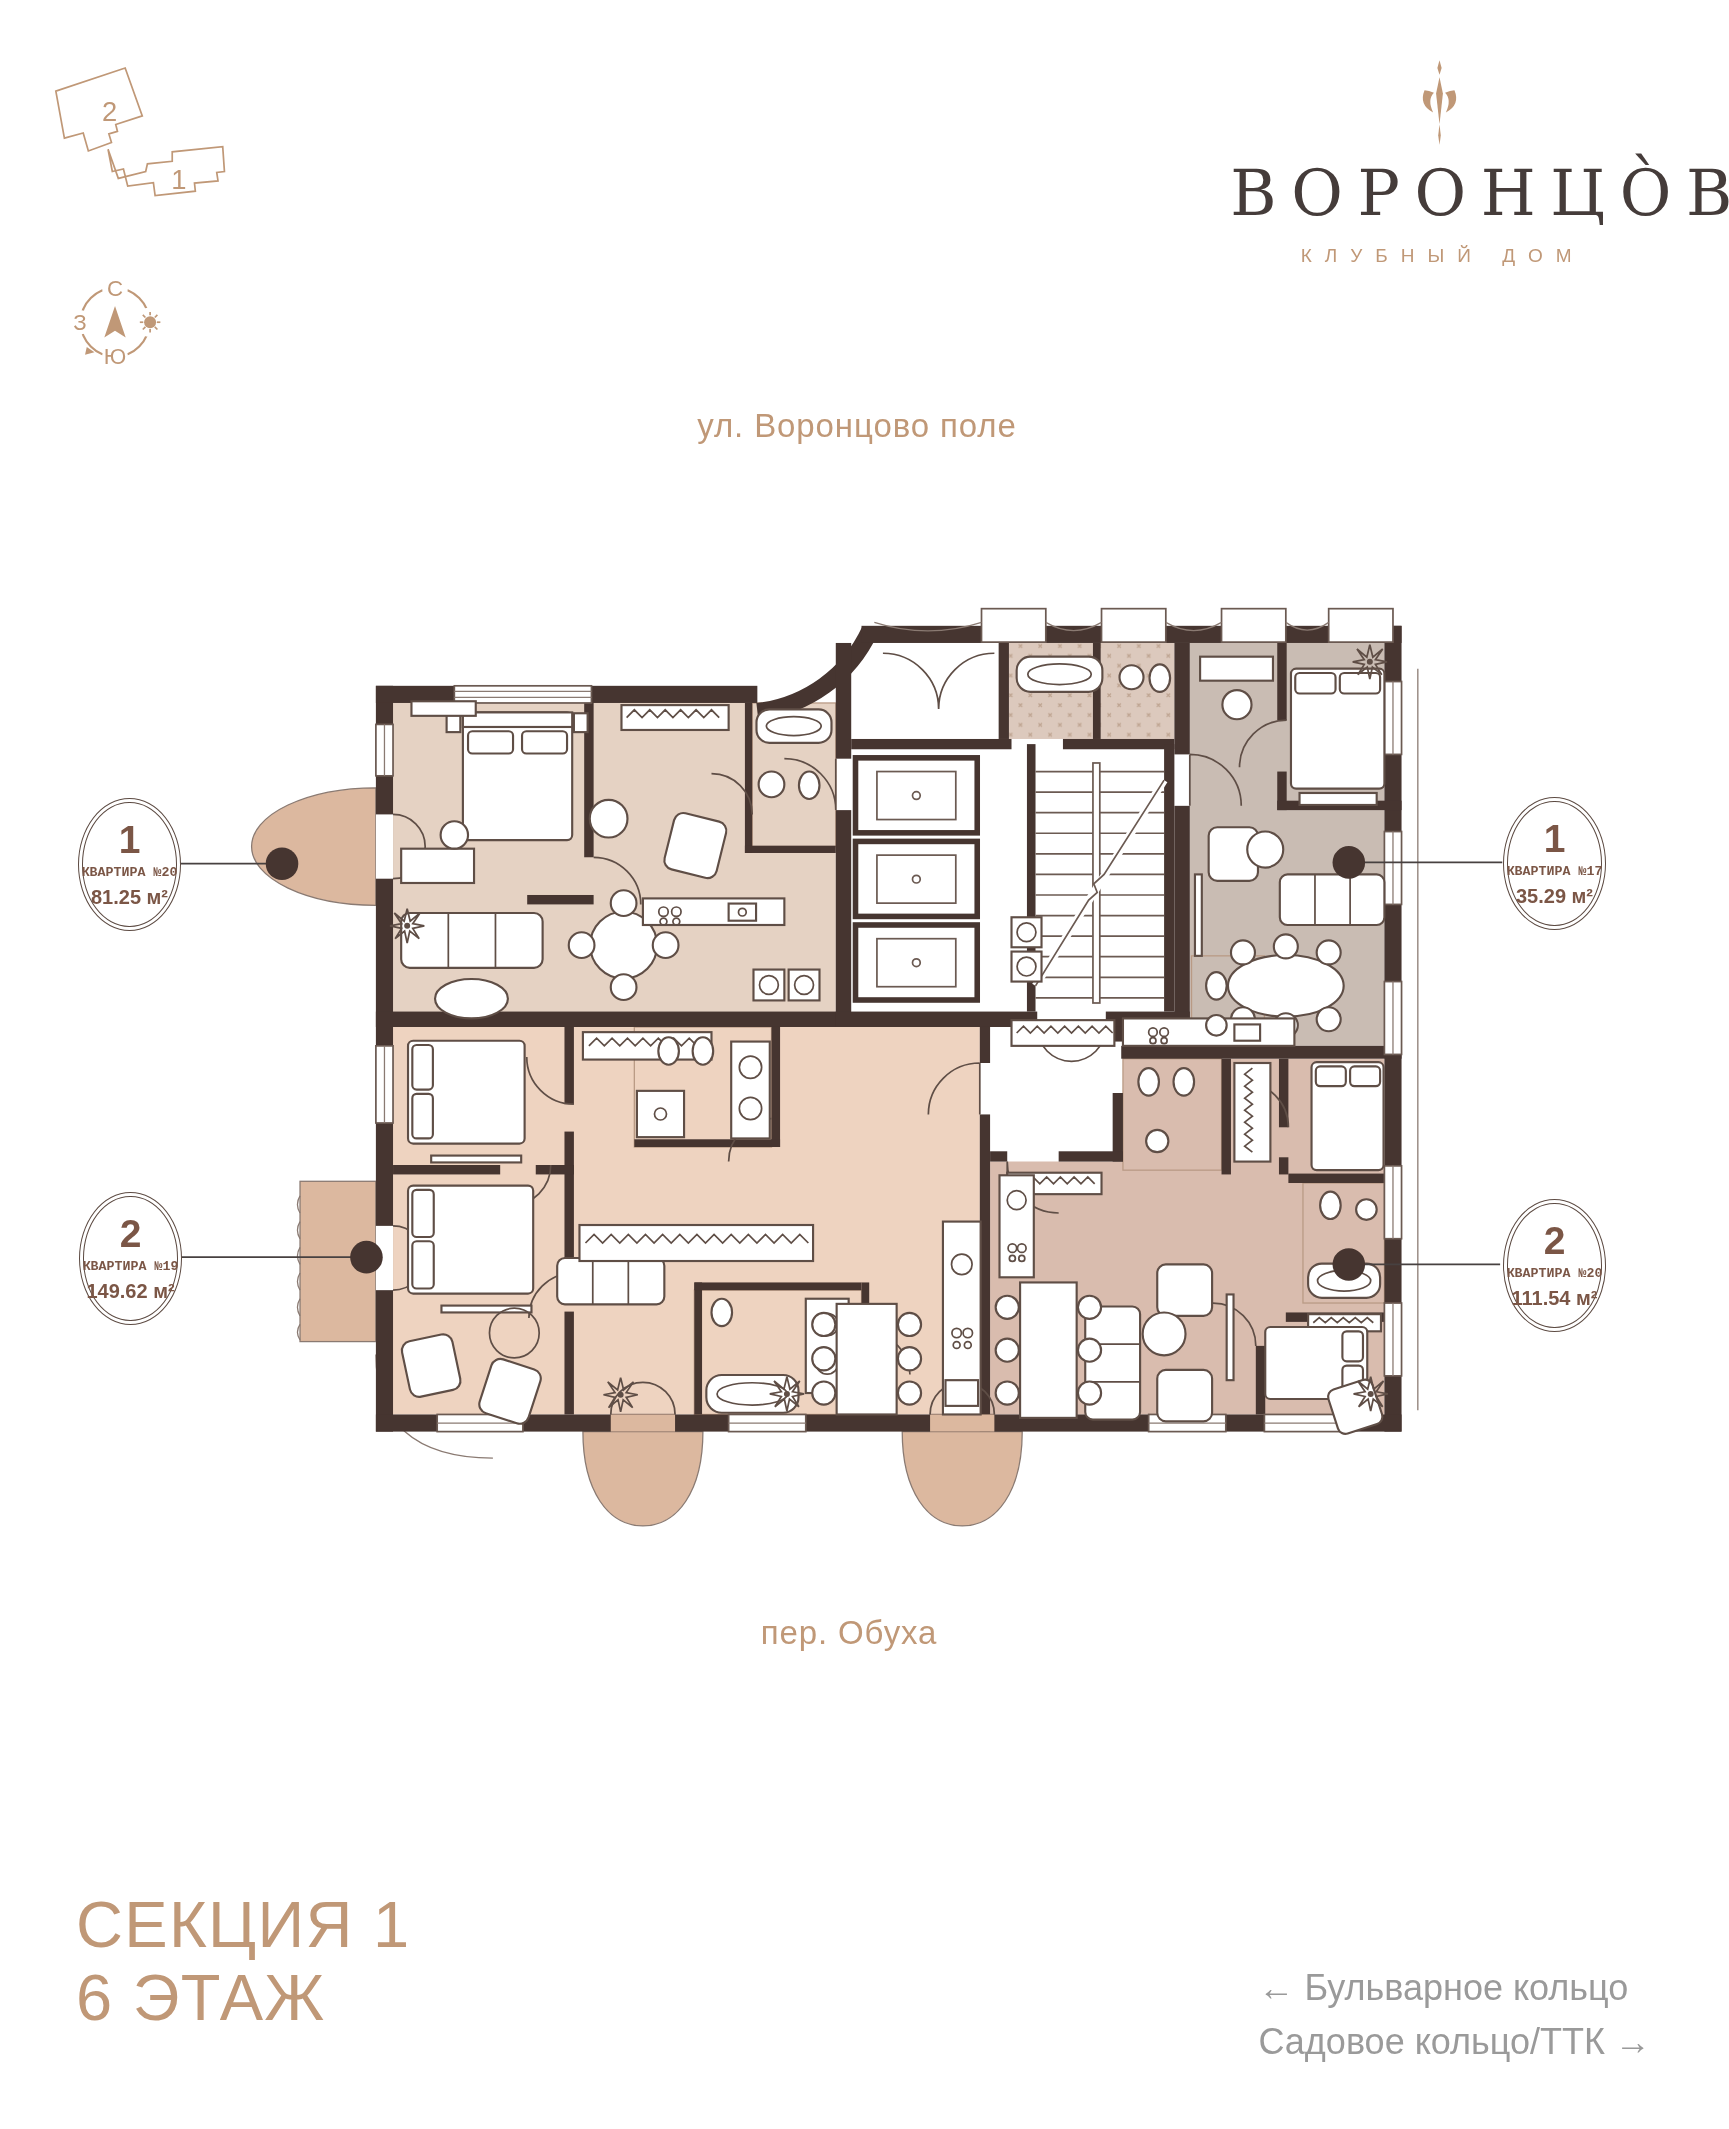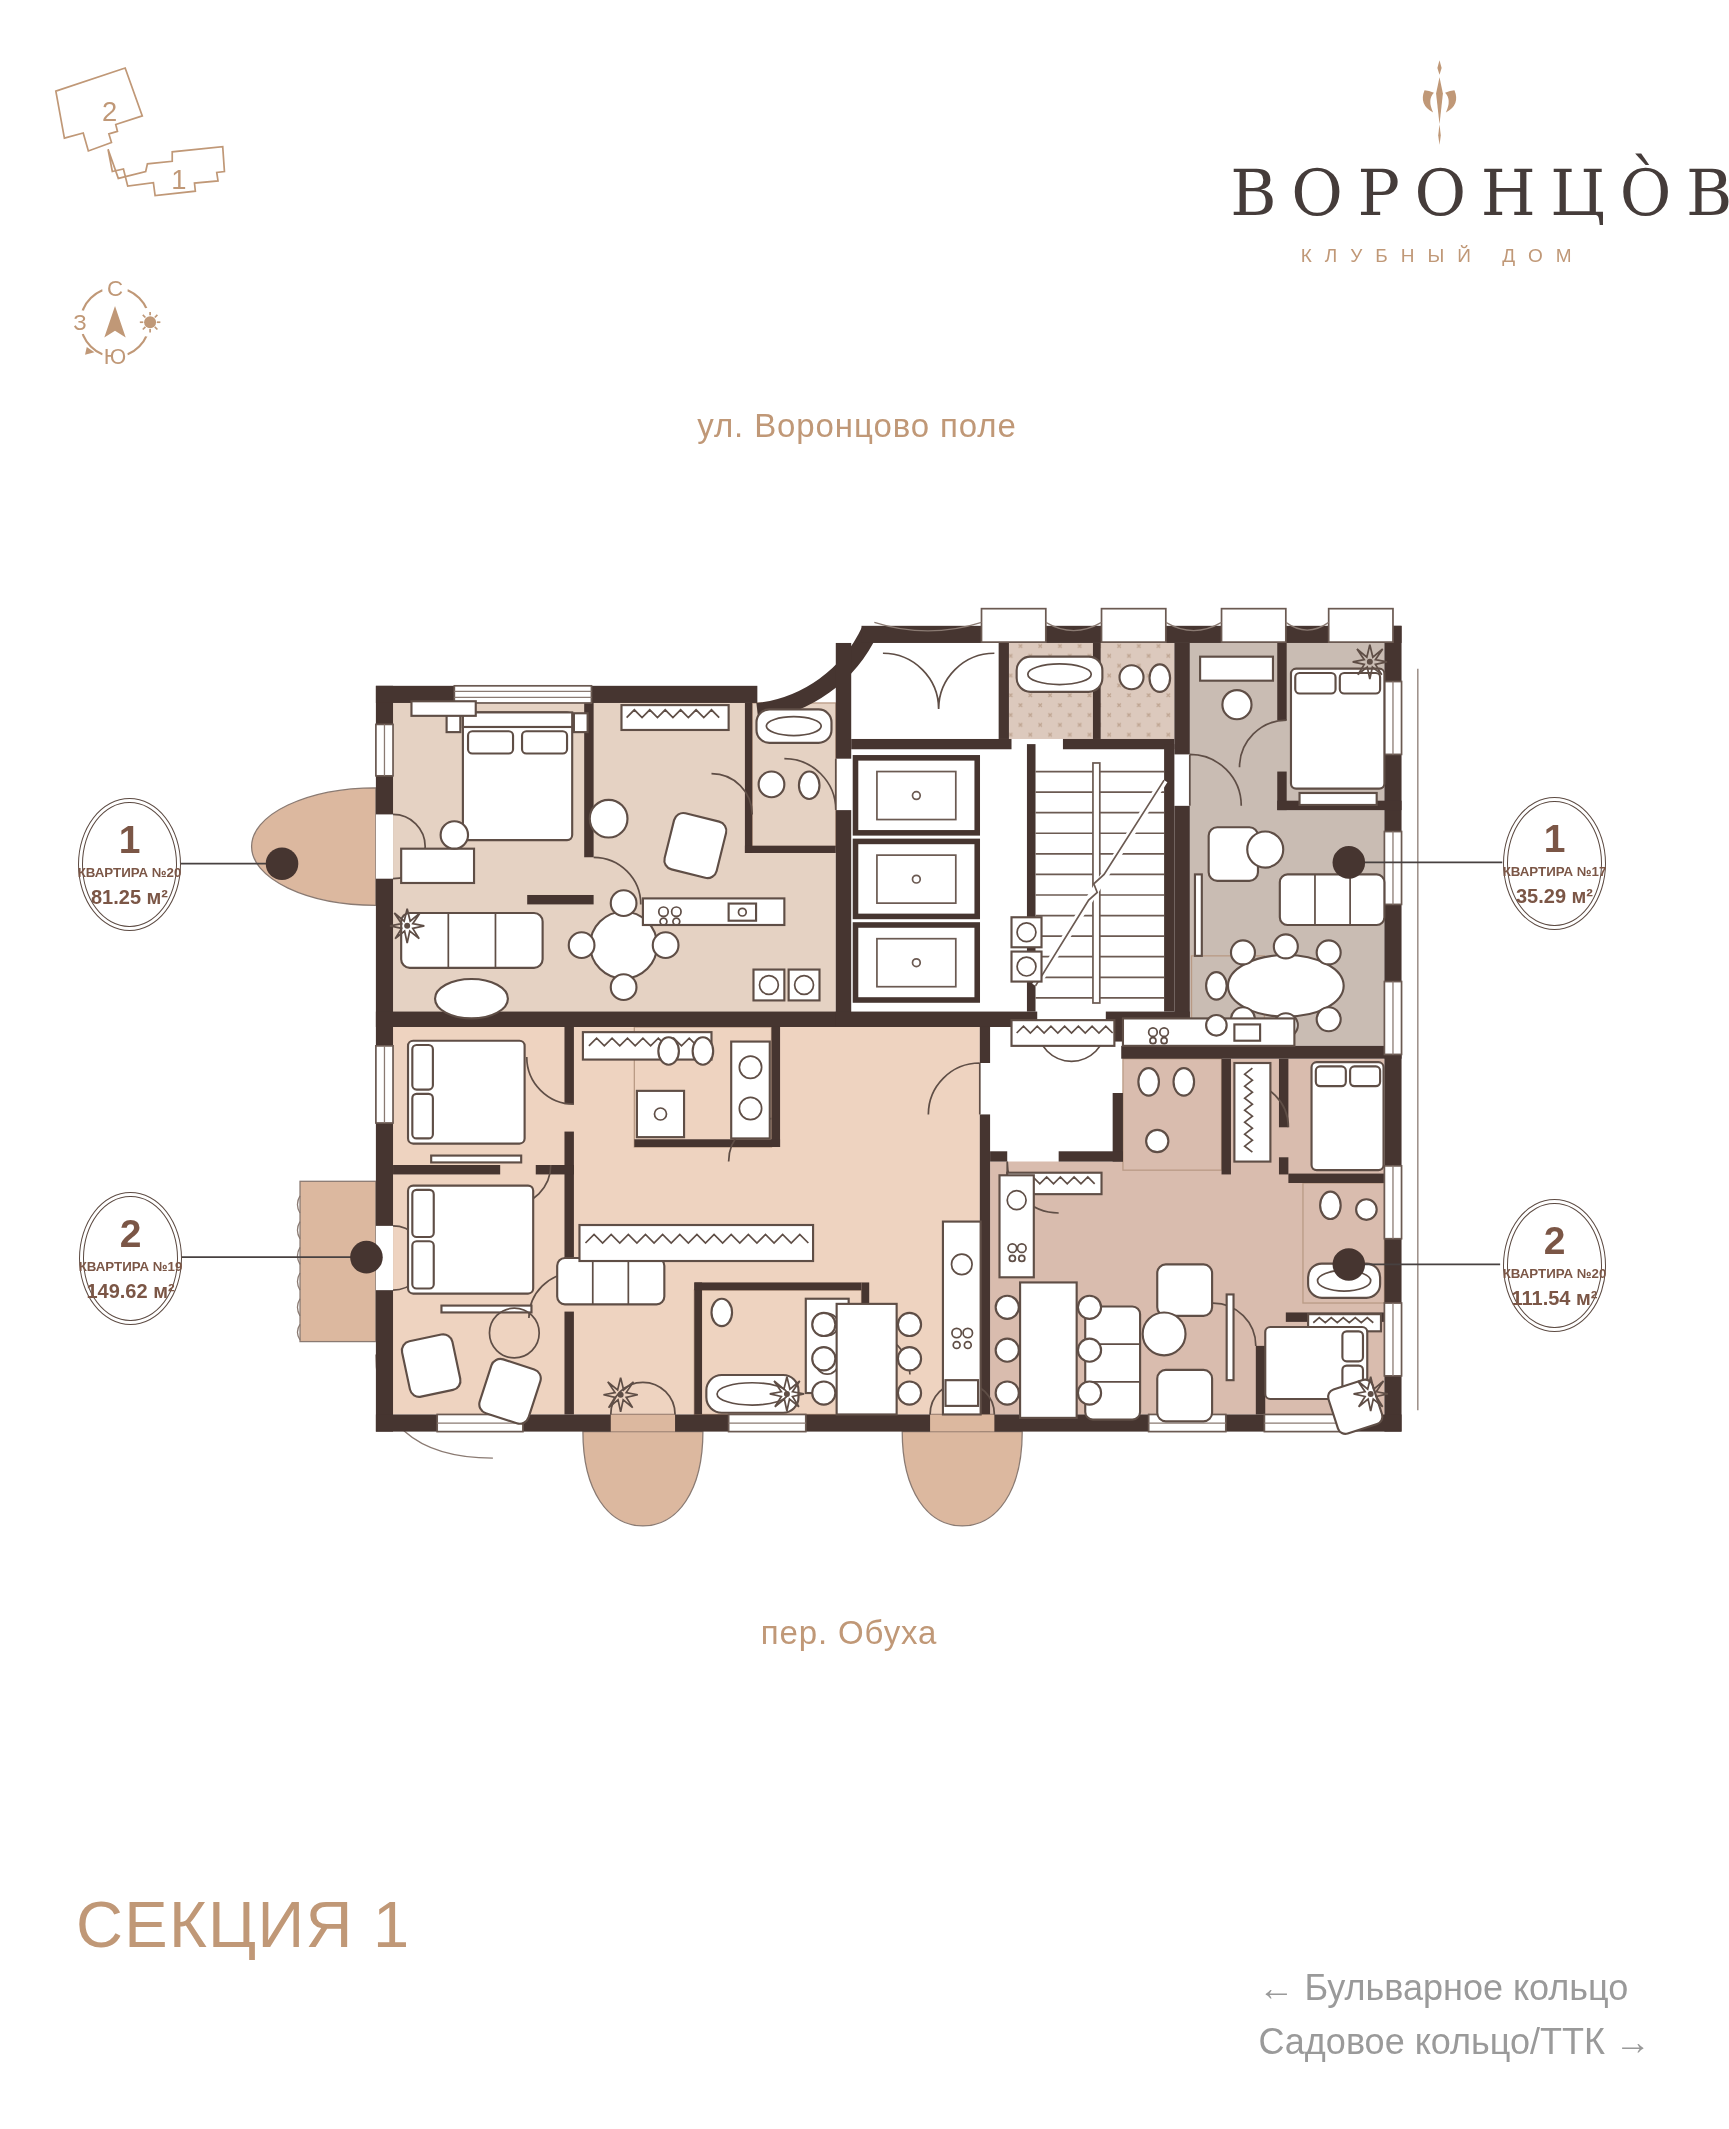--- a/index.html
+++ b/index.html
@@ -18,21 +18,21 @@
   .street-bottom{left:549px;top:1614px;}
   .footer-left{left:63px;top:1888px;font-size:65px;line-height:1.13;
       letter-spacing:1.3px;color:#c09877;white-space:nowrap;margin-left:13px;}
   .footer-right{right:78px;top:1961px;font-size:36px;line-height:1.5;
       color:#9a9a9a;white-space:nowrap;}
   
   .badge{width:101px;height:131px;border:1.3px solid #5c4a42;border-radius:50%;background:#fff;}
   .badge-inner{position:absolute;inset:3.4px;border:0.9px solid #5c4a42;border-radius:50%;
       display:flex;flex-direction:column;align-items:center;justify-content:center;}
   .badge-num{font-size:39px;font-weight:bold;color:#7b5646;line-height:1;}
-  .badge-name{font-size:13.3px;font-weight:bold;color:#7b5646;margin-top:6px;white-space:nowrap;}
+  .badge-name{font-size:13.3px;font-weight:bold;color:#7b5646;margin-top:6px;white-space:nowrap;font-family:Liberation Mono, monospace;}
   .badge-area{font-size:20px;font-weight:bold;color:#7b5646;margin-top:5.1px;white-space:nowrap;}
   
   .wall{fill:#463530;}
   .leader{stroke:#474140;stroke-width:4;}
   .furn{fill:#ffffff;stroke:#5f4e46;stroke-width:5;}
   .furnline{fill:none;stroke:#5f4e46;stroke-width:4;}
   .door{fill:none;stroke:#5f4e46;stroke-width:4;}
   .thin{stroke:#8a7a72;stroke-width:3;fill:none;}
   .winbox{fill:#ffffff;stroke:#6b5a52;stroke-width:4;}
   .texline{stroke:#b99a85;stroke-width:3;fill:none;}
@@ -512,18 +512,19 @@
 <div class="abs badge" style="left:1503px;top:1199px">
   <div class="badge-inner">
     <div class="badge-num">2</div>
     <div class="badge-name">КВАРТИРА №20</div>
     <div class="badge-area">111.54 м²</div>
   </div>
 </div>
 
 <div class="abs footer-left">
   <div>СЕКЦИЯ 1</div>
+  <div>6 ЭТАЖ</div>
 </div>
 <div class="abs footer-right">
   <div>← Бульварное кольцо</div>
   <div>Садовое кольцо/ТТК →</div>
 </div>
 
 
 </body></html>

